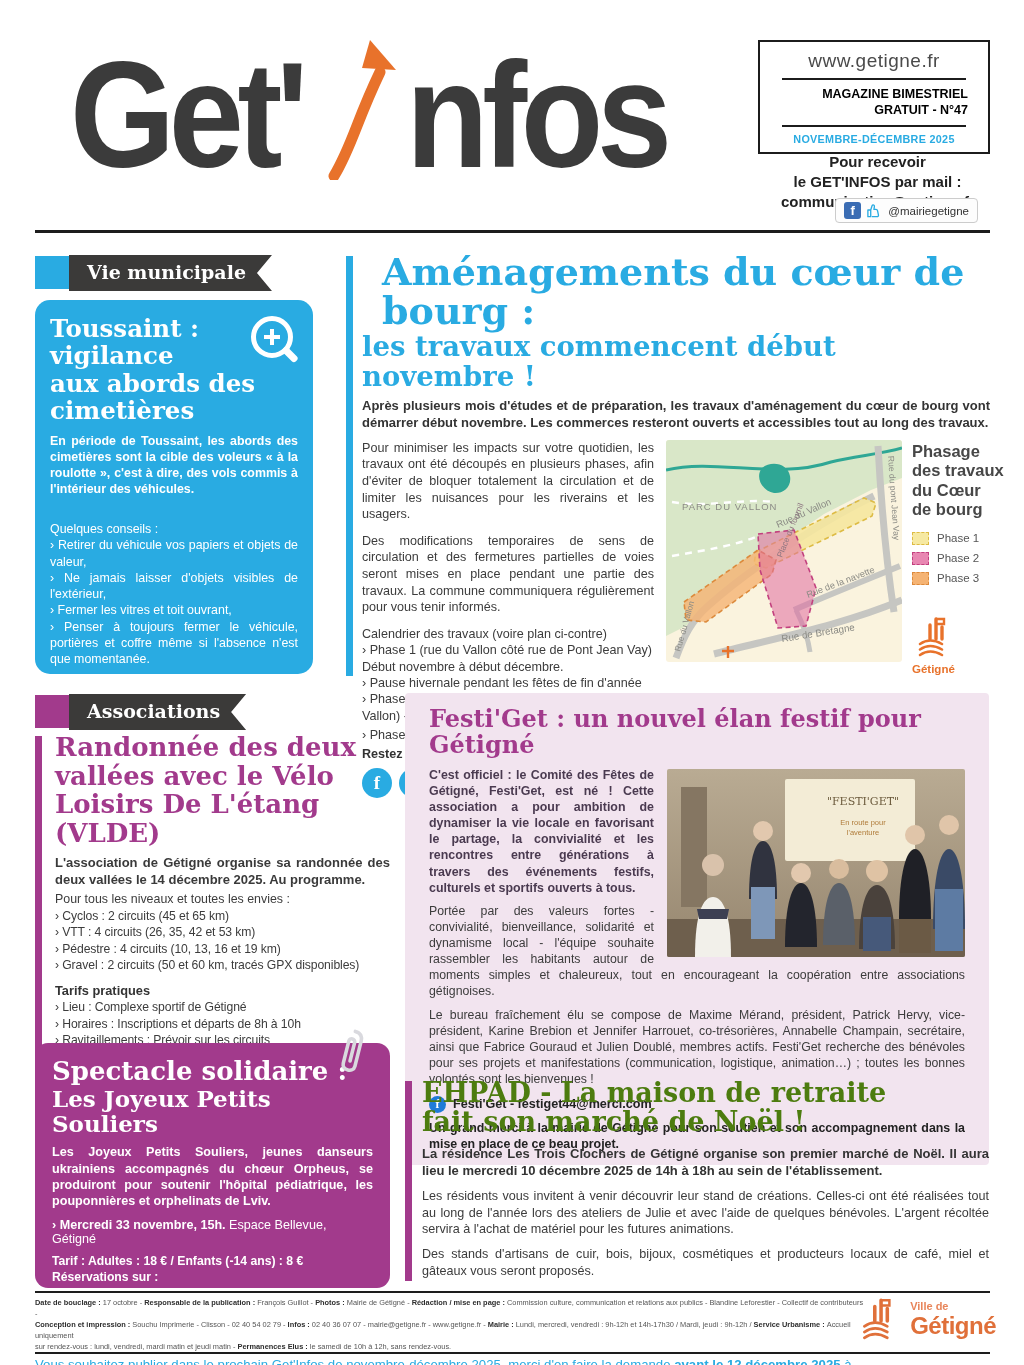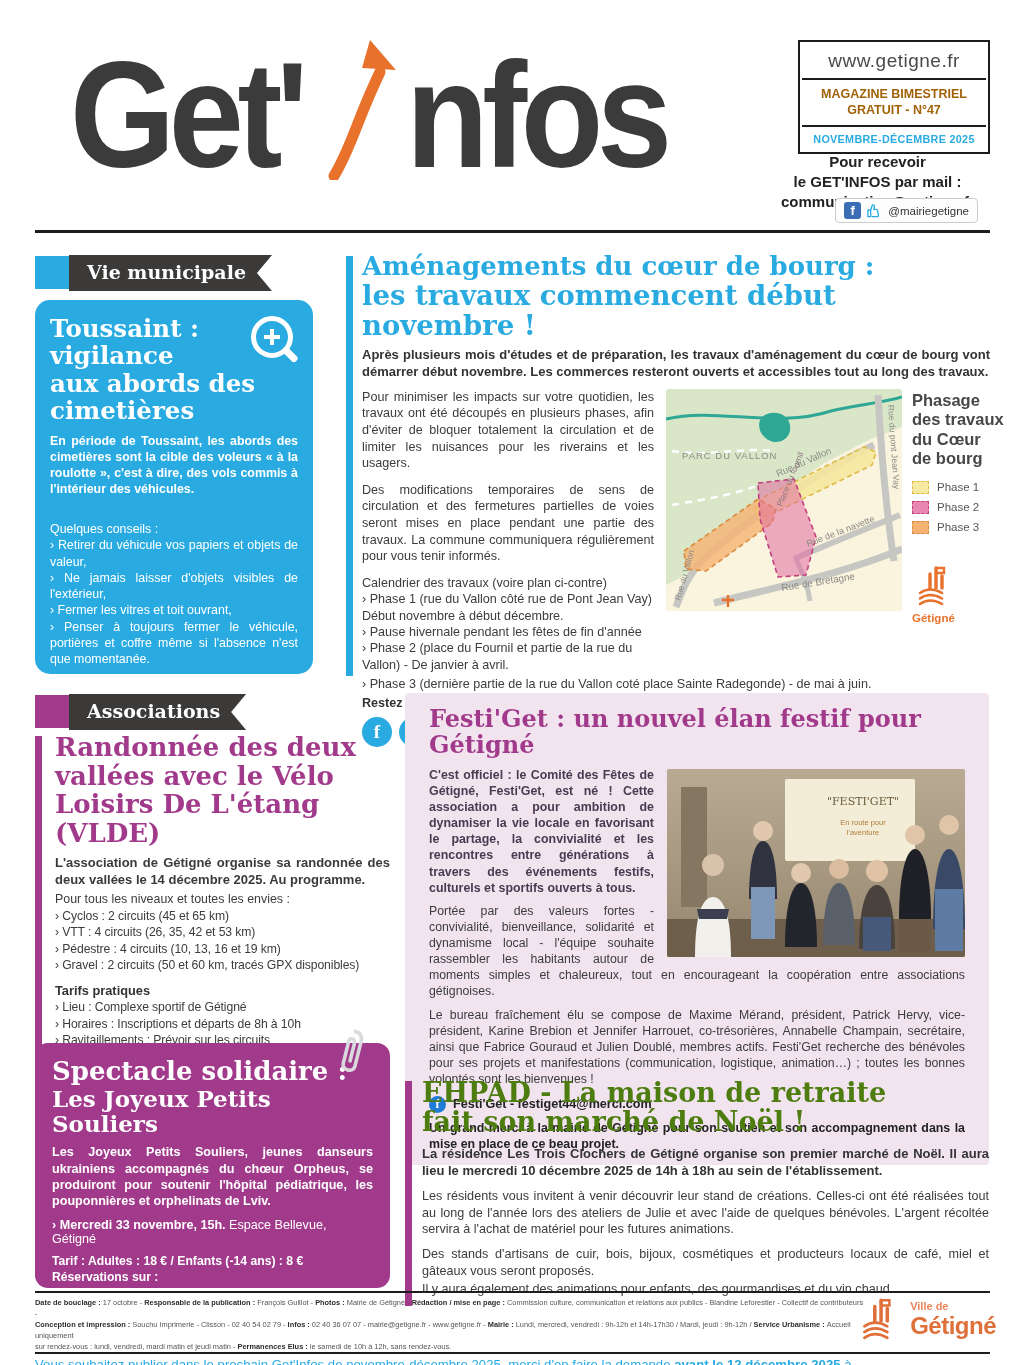--- a/index.html
+++ b/index.html
@@ -6,24 +6,24 @@
   .page{position:relative;width:1024px;height:1365px;background:#ffffff;margin:0 auto;overflow:hidden;
         font-family:"Liberation Sans","DejaVu Sans",sans-serif;color:#3c3c3c;}
   .serif{font-family:"DejaVu Serif","Liberation Serif",serif;}
   .just{text-align:justify;}
   
   .logo{position:absolute;left:70px;top:38px;display:flex;align-items:flex-end;}
   .logo-txt{font-weight:bold;font-size:150px;line-height:1;letter-spacing:-7px;color:#3b3b3b;
             transform:scaleX(.9);transform-origin:left bottom;}
   .logo-arrow{margin:0 2px 10px -2px;}
   .info-box{position:absolute;right:34px;top:40px;width:188px;border:2.5px solid #1c1c1c;background:#fff;
-            padding:8px 0 7px;text-align:center;}
+            padding:8px 20px 7px;text-align:center;}
   .info-web{font-size:19px;color:#4a4a4a;letter-spacing:.5px;}
   .info-div{height:2px;background:#1c1c1c;margin:6px 2px;}
-  .info-mag{font-size:12.5px;font-weight:bold;color:#a16207;line-height:1.3;}
+  .info-mag{font-size:12.5px;font-weight:bold;color:#000000;line-height:1.3;text-align:right;}
   .info-date{font-size:10.8px;font-weight:bold;color:#29abe2;letter-spacing:.3px;}
   .subscribe{position:absolute;right:50px;top:152px;width:193px;text-align:center;font-size:15px;
              font-weight:bold;color:#222;line-height:1.32;}
   .social-chip{position:absolute;right:46px;top:198px;display:flex;align-items:center;gap:5px;
                border:1.5px solid #ccc;border-radius:4px;padding:3px 8px;background:#fdfdfd;}
   .fb-square{width:17px;height:17px;background:#3b6db4;border-radius:3px;color:#fff;font-weight:bold;
              font-size:13px;line-height:17px;text-align:center;}
   .handle{font-size:11.5px;color:#333;font-weight:500;}
   .rule{position:absolute;left:35px;right:34px;height:2.5px;background:#1d1d1d;}
   
@@ -62,21 +62,21 @@
   .pb-t2{font-size:23px;font-weight:600;display:block;}
   .pb-intro{font-weight:bold;font-size:12.6px;line-height:1.3;margin-bottom:8px;}
   .pb-date{font-size:12.6px;margin-bottom:7px;}
   .pb-date b{font-weight:bold;}
   .pb-small{font-weight:bold;font-size:12.2px;line-height:1.32;}
   .paperclip{position:absolute;right:26px;top:-16px;transform:rotate(14deg);}
   
   .amen{position:absolute;left:346px;top:253px;width:644px;box-sizing:border-box;padding-left:16px;}
   .amen .vbar{height:420px;bottom:auto;}
   .amen h1{margin:0;color:#29abe2;font-weight:bold;}
-  .amen-t1{font-size:26px;line-height:1.02;display:block;}
+  .amen-t1{font-size:38px;line-height:1.02;display:block;margin-left:20px;}
   .amen-t2{font-size:27.5px;line-height:1.1;display:block;}
   .chapo{font-weight:bold;font-size:13px;line-height:1.3;color:#333;margin:7px 0 8px;}
   .amen-row{display:flex;gap:12px;}
   .amen-text{width:292px;flex:none;}
   .amen-text p{font-size:12.6px;line-height:1.32;margin:0 0 10px;}
   .cal div{font-size:12.6px;line-height:1.3;}
   .figure{flex:1;display:flex;gap:10px;}
   .legend{width:108px;padding-top:2px;}
   .legend-title div{font-size:16.5px;font-weight:600;color:#474747;line-height:1.18;}
   .legend-rows{margin-top:12px;}
@@ -384,21 +384,20 @@
 
   <div class="ehpad">
     <div class="vbar" style="background:#a23a8c"></div>
     <h1 class="serif">
       <span style="display:block">EHPAD - La maison de retraite</span>
       <span style="display:block">fait son marché de Noël !</span>
     </h1>
     <div class="chapo just">La résidence Les Trois Clochers de Gétigné organise son premier marché de Noël. Il aura lieu le mercredi 10 décembre 2025 de 14h à 18h au sein de l'établissement.</div>
     <p class="body just">Les résidents vous invitent à venir découvrir leur stand de créations. Celles-ci ont été réalisées tout au long de l'année lors des ateliers de Julie et avec l'aide de quelques bénévoles. L'argent récoltée servira à l'achat de matériel pour les futures animations.</p>
     <p class="body just" style="margin-bottom:2px">Des stands d'artisans de cuir, bois, bijoux, cosmétiques et producteurs locaux de café, miel et gâteaux vous seront proposés.</p>
-    <p class="body">Il y aura également des animations pour enfants, des gourmandises et du vin chaud.</p>
   </div>
 
   <div class="rule" style="top:1291px;height:2px"></div>
   <div class="foot-text">
     <div class="fl"><span class="seg-bold">Date de bouclage : </span><span>17 octobre - </span><span class="seg-bold">Responsable de la publication : </span><span>François Guillot - </span><span class="seg-bold">Photos : </span><span>Mairie de Gétigné - </span><span class="seg-bold">Rédaction / mise en page : </span><span>Commission culture, communication et relations aux publics - Blandine Leforestier - Collectif de contributeurs -</span></div>
     <div class="fl"><span class="seg-bold">Conception et impression : </span><span>Souchu Imprimerie - Clisson - 02 40 54 02 79 - </span><span class="seg-bold">Infos : </span><span>02 40 36 07 07 - mairie@getigne.fr - www.getigne.fr - </span><span class="seg-bold">Mairie : </span><span>Lundi, mercredi, vendredi : 9h-12h et 14h-17h30 / Mardi, jeudi : 9h-12h / </span><span class="seg-bold">Service Urbanisme : </span><span>Accueil uniquement</span></div>
     <div class="fl"><span>sur rendez-vous : lundi, vendredi, mardi matin et jeudi matin - </span><span class="seg-bold">Permanences Elus : </span><span>le samedi de 10h à 12h, sans rendez-vous.</span></div>
     <div class="promo"><span>Vous souhaitez publier dans le prochain Get'Infos de novembre-décembre 2025, merci d'en faire la demande </span><span class="seg-bold">avant le 12 décembre 2025</span><span> à communication@getigne.fr</span></div>
   </div>
   <div class="rule" style="top:1352px;height:2px"></div>

